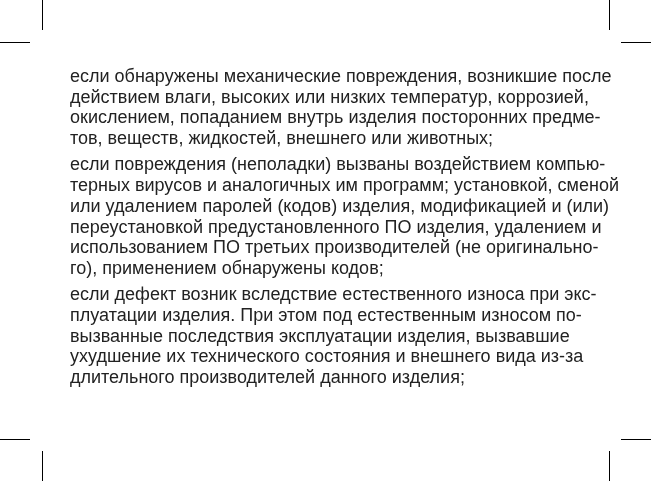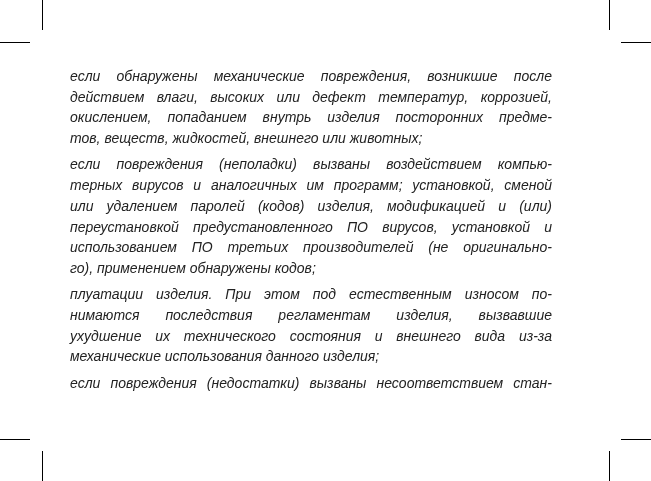--- a/index.html
+++ b/index.html
@@ -18,24 +18,23 @@
       background: #000000;
     }
     .crop.v { width: 1px; height: 30px; }
     .crop.h { width: 30px; height: 1px; }
     .content {
       position: absolute;
       left: 70px;
       top: 66px;
       width: 482px;
       font-family: "Liberation Sans", sans-serif;
-      font-size: 14px;
+      font-size: 18px;
       line-height: 20.7px;
       color: #222222;
-      font-style: italic;
     }
     .para {
       margin: 0 0 5.6px 0;
       text-align: justify;
       text-align-last: left;
       hyphens: manual;
     }
     .line {
       display: block;
       text-align: justify;
@@ -54,34 +53,34 @@
 <div class="crop v" style="left:609px; top:0;"></div>
 <div class="crop h" style="left:621px; top:42px;"></div>
 <div class="crop h" style="left:0; top:439px;"></div>
 <div class="crop v" style="left:42px; top:451px;"></div>
 <div class="crop h" style="left:621px; top:439px;"></div>
 <div class="crop v" style="left:609px; top:451px;"></div>
 
 <div class="content">
   <p class="para">
     <span class="line">если обнаружены механические повреждения, возникшие после</span>
-    <span class="line">действием влаги, высоких или дефект температур, коррозией,</span>
+    <span class="line">действием влаги, высоких или низких температур, коррозией,</span>
     <span class="line">окислением, попаданием внутрь изделия посторонних предме-</span>
     <span class="line last">тов, веществ, жидкостей, внешнего или животных;</span>
   </p>
   <p class="para">
     <span class="line">если повреждения (неполадки) вызваны воздействием компью-</span>
     <span class="line">терных вирусов и аналогичных им программ; установкой, сменой</span>
     <span class="line">или удалением паролей (кодов) изделия, модификацией и (или)</span>
-    <span class="line">переустановкой предустановленного ПО вирусов, установкой и</span>
+    <span class="line">переустановкой предустановленного ПО изделия, удалением и</span>
     <span class="line">использованием ПО третьих производителей (не оригинально-</span>
     <span class="line last">го), применением обнаружены кодов;</span>
   </p>
   <p class="para">
+    <span class="line">если дефект возник вследствие естественного износа при экс-</span>
     <span class="line">плуатации изделия. При этом под естественным износом по-</span>
-    <span class="line">нимаются последствия регламентам изделия, вызвавшие</span>
+    <span class="line">вызванные последствия эксплуатации изделия, вызвавшие</span>
     <span class="line">ухудшение их технического состояния и внешнего вида из-за</span>
-    <span class="line last">механические использования данного изделия;</span>
+    <span class="line last">длительного производителей данного изделия;</span>
   </p>
   <p class="para">
-    <span class="line">если повреждения (недостатки) вызваны несоответствием стан-</span>
   </p>
 </div>
 
 </body></html>

